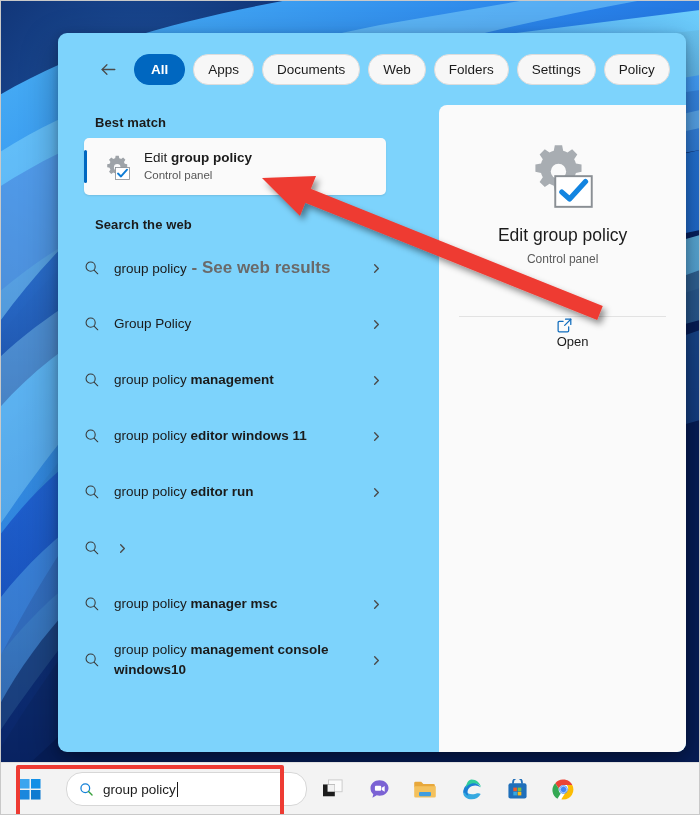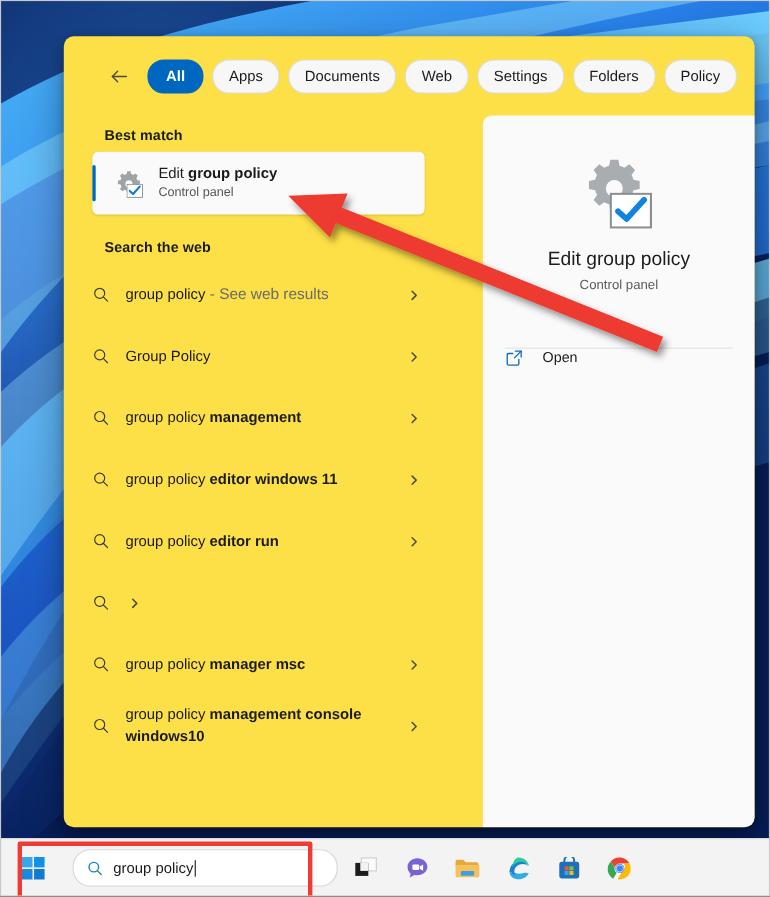--- a/index.html
+++ b/index.html
@@ -8,21 +8,21 @@
     font-family:"Liberation Sans","DejaVu Sans",sans-serif;
     background:#0a1a4a;
   }
   
   #wallpaper{position:absolute;inset:0;overflow:hidden;background:
      radial-gradient(120% 95% at 18% 12%, #1f6fe0 0%, #1350c8 28%, #0b2f9e 55%, #071c63 80%, #04123f 100%);}
   #wallpaper svg{position:absolute;inset:0;width:100%;height:100%;display:block;}
   
   #search-panel{
     position:absolute;left:58px;top:33px;width:628px;height:719px;
-    background:#fde047;border-radius:9px;overflow:hidden;
+    background:#7dd3fc;border-radius:9px;overflow:hidden;
     box-shadow:0 14px 36px rgba(0,0,0,.34), 0 2px 8px rgba(0,0,0,.22);
   }
   #filters{height:72px;display:flex;align-items:center;padding-left:37px;gap:8px;}
   #back-btn{width:26px;height:26px;display:flex;align-items:center;justify-content:center;
     color:#4a4a4a;margin-right:5px;cursor:pointer;}
   .pill{
     height:29px;padding:0 14px;border-radius:15px;display:flex;align-items:center;
     font-size:13.5px;color:#1b1b1b;background:#f7f7f7;border:1px solid #dcdcdc;
     cursor:pointer;white-space:nowrap;
   }
@@ -39,32 +39,32 @@
   #bm-icon{width:26px;height:26px;margin-left:20px;margin-right:14px;flex:none;position:relative;}
   #bm-text{display:flex;flex-direction:column;line-height:1.25;}
   #bm-title{font-size:13.5px;color:#1b1b1b;}
   #bm-title b{font-weight:700;}
   #bm-sub{font-size:11.5px;color:#565656;margin-top:1px;}
   #web-title{padding-top:22px;}
   .web-row{height:56px;display:flex;align-items:center;padding-left:26px;padding-right:14px;cursor:pointer;}
   .web-row .sicon{width:30px;flex:none;color:#3a3a3a;display:flex;align-items:center;}
   .web-row .wlabel{flex:1;font-size:13.5px;color:#1b1b1b;line-height:1.5;padding-right:8px;}
   .web-row .wlabel b{font-weight:700;}
-  .web-row .wlabel .muted{color:#6a6a6a;font-size:14px;}
+  .web-row .wlabel .muted{color:#6a6a6a;font-size:17px;font-weight:bold;}
   .web-row .chev{width:16px;flex:none;color:#4a4a4a;display:flex;align-items:center;justify-content:center;}
   
   #preview{
     width:264px;background:#fafafa;border-top-left-radius:8px;position:relative;
   }
   #preview-top{height:211px;display:flex;flex-direction:column;align-items:center;}
   #pv-icon{margin-top:36px;width:74px;height:70px;position:relative;}
   #pv-title{font-size:17.5px;color:#1b1b1b;margin-top:14px;}
   #pv-sub{font-size:12px;color:#5b5b5b;margin-top:6px;}
   #pv-divider{height:1px;background:#e2e2e2;margin:0 20px;}
-  .pv-action{height:46px;display:flex;align-items:flex-start;padding-left:20px;cursor:pointer;}
+  .pv-action{height:46px;display:flex;align-items:center;padding-left:20px;cursor:pointer;flex-direction:column;}
   .pv-action .aicon{width:34px;flex:none;color:#0f6cbd;display:flex;align-items:center;}
   .pv-action .alabel{font-size:13px;color:#1b1b1b;}
   
   #taskbar{position:absolute;left:0;bottom:0;width:700px;height:52px;background:#f3f3f3;
     border-top:1px solid #e0e0e0;display:flex;align-items:center;}
   #start-btn{width:44px;height:44px;margin-left:8px;display:flex;align-items:center;justify-content:center;cursor:pointer;}
   #search-box{
     margin-left:14px;width:215px;height:32px;background:#fff;border:1px solid #d7d7d7;
     border-radius:16px;display:flex;align-items:center;padding:0 12px;cursor:text;
   }
@@ -126,22 +126,22 @@
     <div id="back-btn">
       <svg width="19" height="19" viewBox="0 0 24 24" fill="none" stroke="currentColor" stroke-width="1.6" stroke-linecap="round" stroke-linejoin="round">
         <line x1="20" y1="12" x2="4" y2="12"></line>
           <polyline points="10,6 4,12 10,18"></polyline>
       </svg>
     </div>
     <div class="pill active">All</div>
     <div class="pill">Apps</div>
     <div class="pill">Documents</div>
     <div class="pill">Web</div>
+    <div class="pill">Folders</div>
     <div class="pill">Settings</div>
-    <div class="pill">Folders</div>
     <div class="pill">Policy</div>
   </div>
 
   <div id="body-cols">
 
     <div id="left-col">
 
       <div class="section-title">Best match</div>
 
       <div id="best-match-card">

